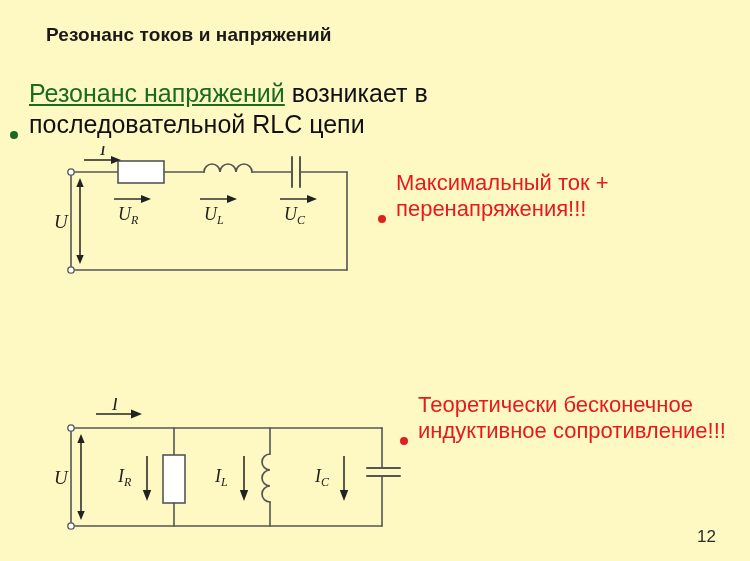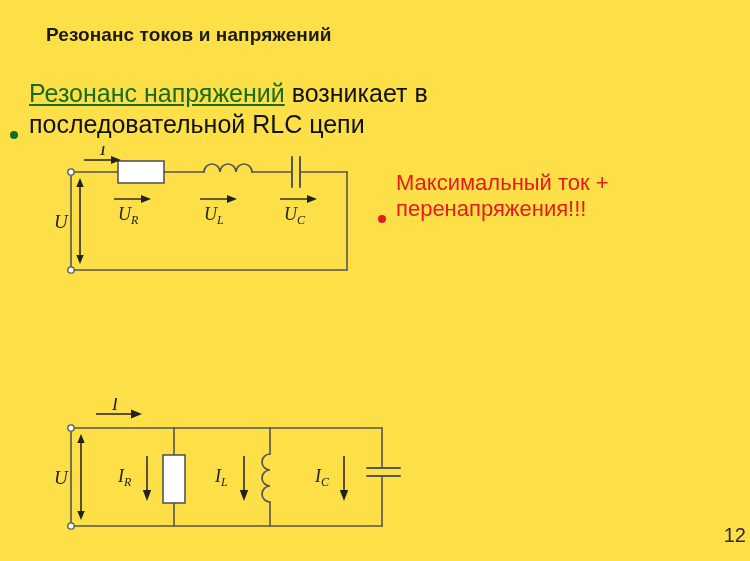--- a/index.html
+++ b/index.html
@@ -14,21 +14,21 @@
     overflow: hidden;
     font-family: "Liberation Sans", sans-serif;
     color: #000000;
   }
 
   .slide {
     position: absolute;
     left: 0; top: 0;
     width: 750px;
     height: 561px;
-    background: #fde047;
+    background: #fef9c3;
   }
 
   
   .slide-title {
     position: absolute;
     left: 46px;
     top: 24px;
     font-size: 19px;
     font-weight: bold;
     color: #1a1a1a;
@@ -88,23 +88,23 @@
   .circuit {
     position: absolute;
   }
   #circuit-series   { left: 52px; top: 146px; width: 350px; height: 140px; }
   #circuit-parallel { left: 52px; top: 398px; width: 370px; height: 150px; }
 
   .circuit svg { display: block; }
 
   .slide-number {
     position: absolute;
-    right: 4px;
+    right: 34px;
     bottom: 14px;
-    font-size: 20px;
+    font-size: 17px;
     color: #2b2b2b;
     margin-top: 20px;
   }
 </style>
 </head>
 <body>
 
 <div class="slide">
 
   <div class="slide-title">Резонанс токов и напряжений</div>
@@ -115,20 +115,24 @@
       <span class="kw">Резонанс напряжений</span><span> возникает в последовательной RLC цепи</span>
     </span>
   </div>
 
   <div class="bullet-block" id="bullet-2">
     <span class="bullet-dot red"></span>
     <span class="bullet-text b-red">Максимальный ток + перенапряжения!!!</span>
   </div>
 
 
+  <div class="bullet-block" id="bullet-4">
+    <span class="bullet-dot red"></span>
+    <span class="bullet-text b-red">Теоретически бесконечное индуктивное сопротивление!!!</span>
+  </div>
 
   <div class="circuit" id="circuit-series">
     <svg width="350" height="140" viewBox="0 0 350 140" xmlns="http://www.w3.org/2000/svg">
       <g stroke="#555555" stroke-width="1.6" fill="none" stroke-linecap="round">
 
         <line x1="19" y1="26" x2="66" y2="26"></line>
 
         <rect x="66" y="15" width="46" height="22" fill="#ffffff" stroke="#555555" stroke-width="1.6"></rect>
 
         <line x1="112" y1="26" x2="152" y2="26"></line>

